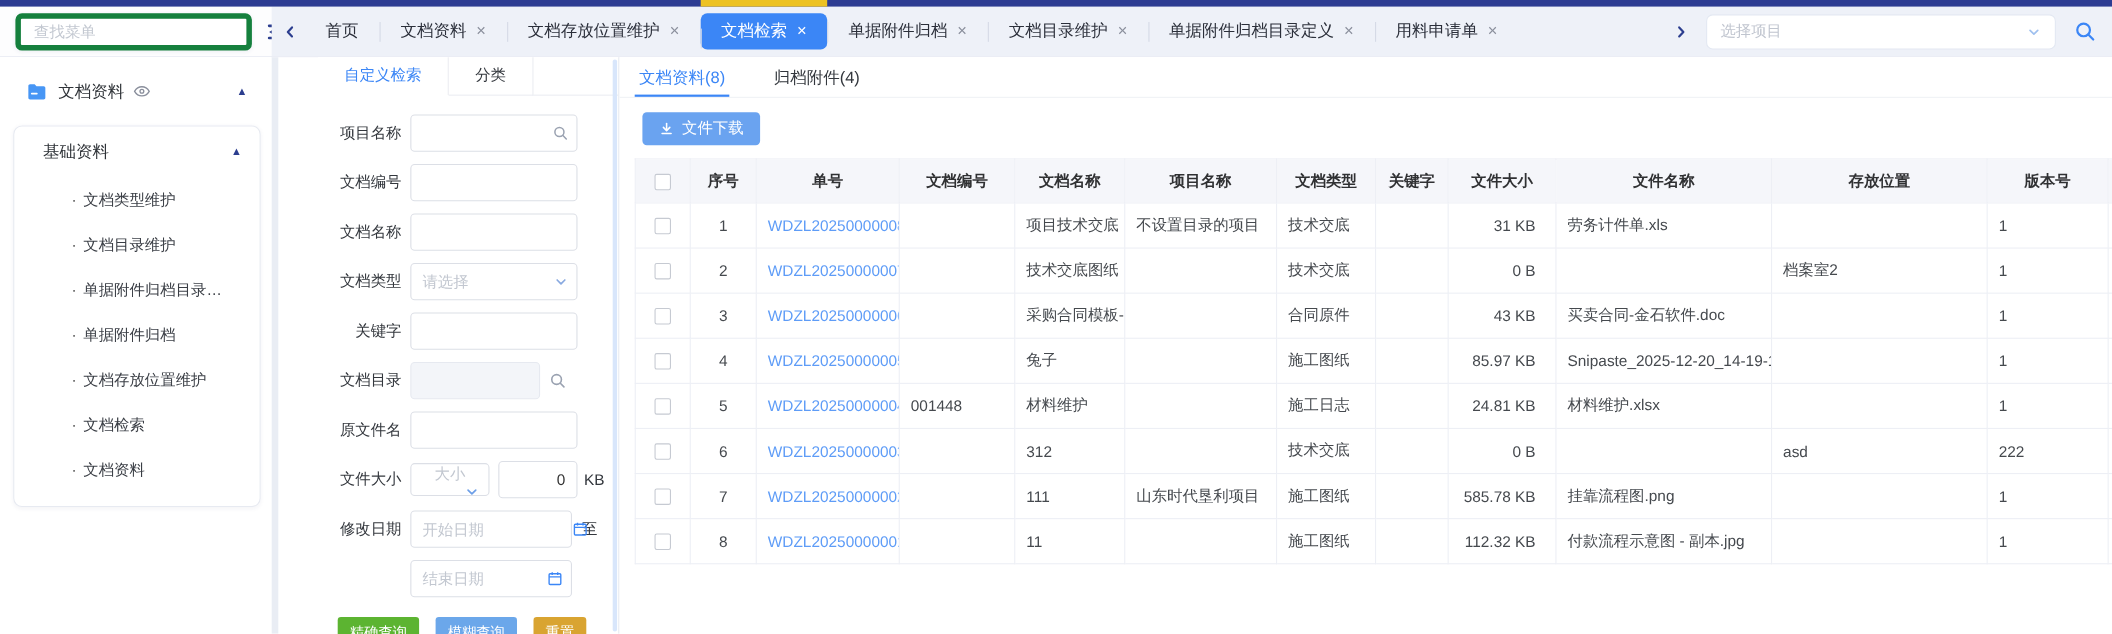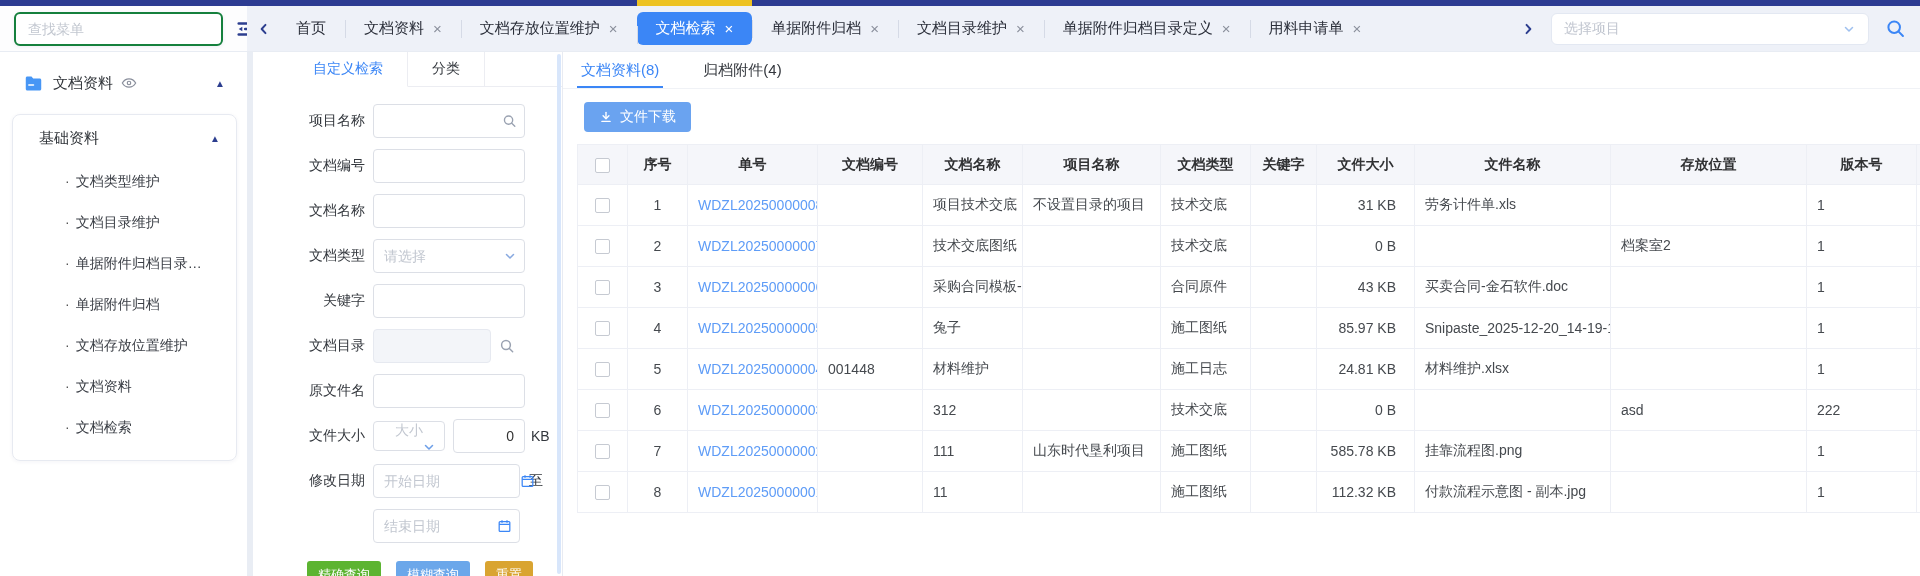--- a/index.html
+++ b/index.html
@@ -4,21 +4,21 @@
 <style>
   * { margin:0; padding:0; box-sizing:border-box; }
   html,body { width:1920px; height:576px; overflow:hidden; background:#fff;
     font-family:"Liberation Sans","DejaVu Sans",sans-serif; color:#33373d; }
   .top-strip { position:absolute; top:0; left:0; width:1920px; height:6px; background:#2d3c92; z-index:5; }
   .active-ind { position:absolute; top:0; height:6px; background:#edc222; z-index:6; }
 
   
   .header { position:absolute; top:6px; left:0; right:0; height:46px; display:flex; border-bottom:1px solid #e8ecf3; }
   .sidebar-header { width:247px; flex:none; background:#fdfdfe; display:flex; align-items:center; padding:0 14px 0 14px; gap:12px; }
-  .menu-search { flex:1; height:34px; border:2px solid #15803d; border-radius:6px; background:#fff; padding:0 12px; font-size:14px; color:#3b82f6; box-shadow:0 1px 4px rgba(40,60,120,.07); outline:none; }
+  .menu-search { flex:1; height:34px; border:5px solid #15803d; border-radius:6px; background:#fff; padding:0 12px; font-size:14px; color:#3b82f6; box-shadow:0 1px 4px rgba(40,60,120,.07); outline:none; }
   input::placeholder { color:#c2c7d0; }
   .collapse-btn { width:26px; height:26px; display:flex; align-items:center; justify-content:center; cursor:pointer; color:#2c3e8f; }
 
   .tab-bar { flex:1; background:#eef1f8; display:flex; align-items:center; padding:0 14px 0 4px; overflow:hidden; }
   .nav-chev { width:26px; height:30px; display:flex; align-items:center; justify-content:center; color:#2c3e8f; cursor:pointer; flex:none; }
   .tab-list { display:flex; align-items:center; height:46px; margin-right:auto; overflow:hidden; }
   .tab { display:flex; align-items:center; height:46px; padding:0 19px; font-size:15px; color:#2b2f3a; cursor:pointer; position:relative; white-space:nowrap; gap:9px; }
   .tab + .tab::before { content:''; position:absolute; left:0; top:14px; height:18px; width:1px; background:#d5dae6; }
   .tab .tab-close { color:#8a8f9c; font-size:15px; }
   .tab.active { background:#3b86f6; color:#fff; border-radius:6px; height:33px; }
@@ -193,22 +193,22 @@
       <div class="section-head">
         <span>基础资料</span>
         <span class="tri-up">▲</span>
       </div>
       <div>
           <div class="tree-item"><span class="bullet">·</span><span>文档类型维护</span></div>
           <div class="tree-item"><span class="bullet">·</span><span>文档目录维护</span></div>
           <div class="tree-item"><span class="bullet">·</span><span>单据附件归档目录…</span></div>
           <div class="tree-item"><span class="bullet">·</span><span>单据附件归档</span></div>
           <div class="tree-item"><span class="bullet">·</span><span>文档存放位置维护</span></div>
+          <div class="tree-item"><span class="bullet">·</span><span>文档检索</span></div>
           <div class="tree-item"><span class="bullet">·</span><span>文档资料</span></div>
-          <div class="tree-item"><span class="bullet">·</span><span>文档检索</span></div>
         </div>
     </div>
   </aside>
 
   <div class="gap-strip"></div>
 
   <section class="filter-panel">
     <div class="ftabs">
       <div class="ftab active">自定义检索</div>
       <div class="ftab">分类</div>

